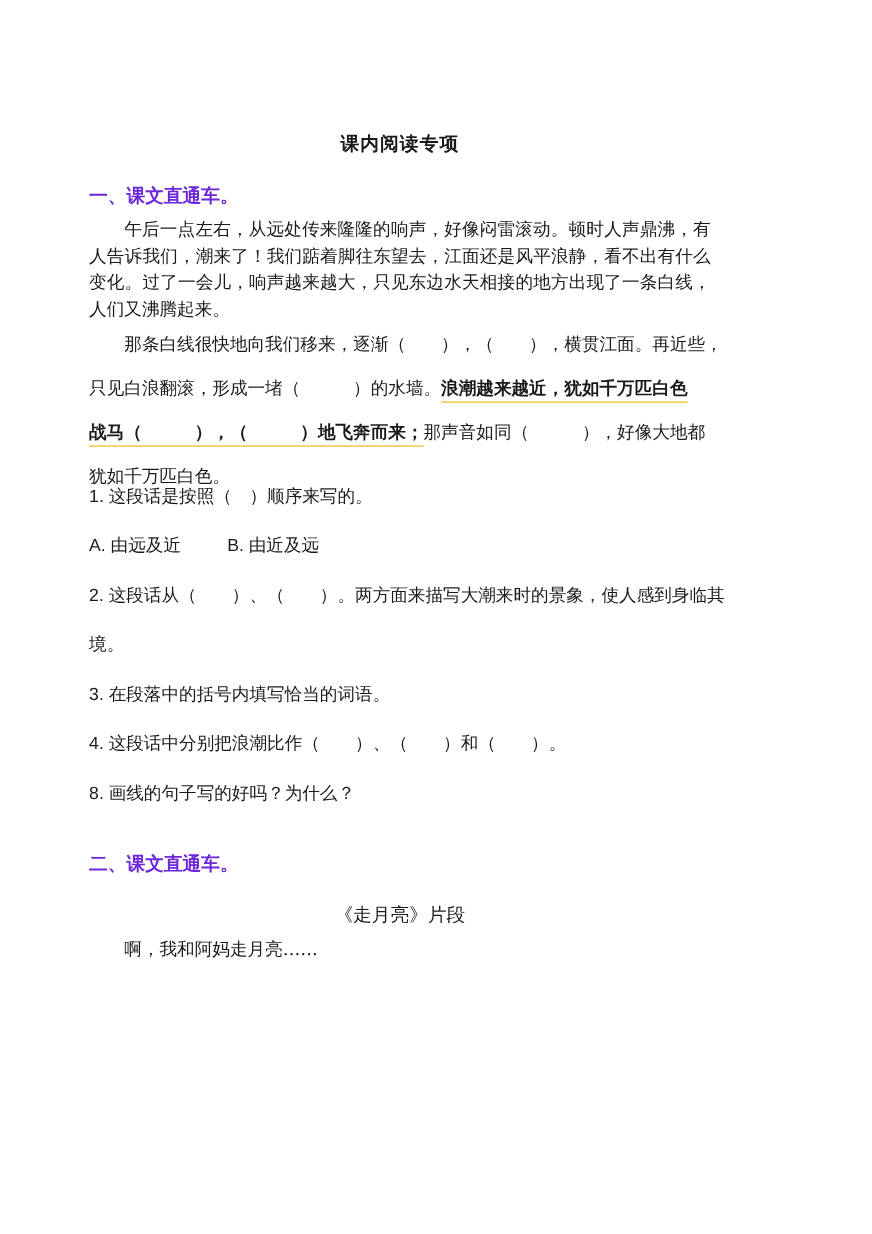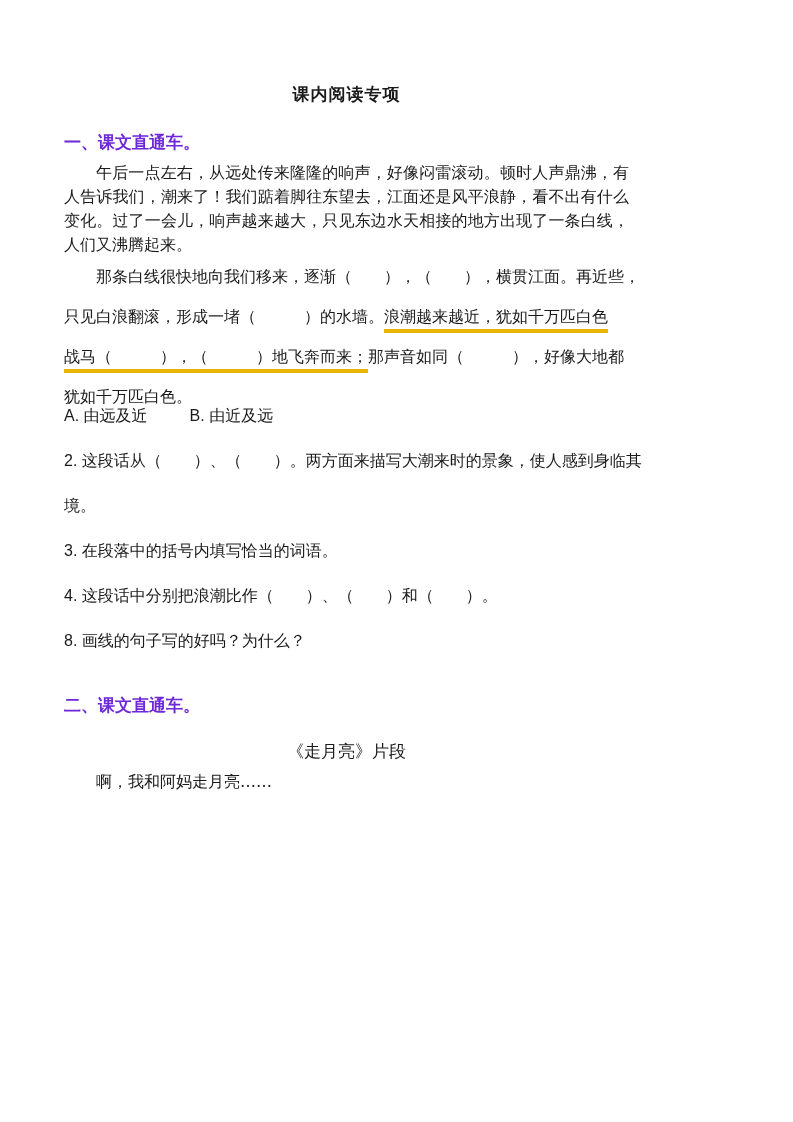--- a/index.html
+++ b/index.html
@@ -3,21 +3,21 @@
 <meta charset="utf-8">
 <style>
   html, body { margin: 0; padding: 0; }
   body {
     width: 793px; height: 1122px;
     background: #ffffff;
     color: #1a1a1a;
     font-family: "Liberation Sans", sans-serif;
     overflow: hidden;
   }
-  .page { width: 565px; margin-left: 64px; padding-top: 83px; }
+  .page { width: 565px; margin-left: 81px; padding-top: 119px; }
 
   .doc-title {
     font-size: 17px; font-weight: bold; text-align: center;
     line-height: 24px; letter-spacing: 1px;
   }
   .unit-heading { margin-top: 22px; font-size: 17px; font-weight: bold; line-height: 24px; }
 
   .section-heading {
     margin-top: 24px; font-size: 17px; font-weight: bold;
     color: #6d28d9; line-height: 24px;
@@ -32,21 +32,21 @@
 
   .passage {
     font-family: "DejaVu Serif", serif;
     font-size: 16px; text-align: justify;
   }
   .p1 { margin-top: 6px; line-height: 24px; text-indent: 2em; }
 
   .p2 { line-height: 40px; }
   .p2 .pline { white-space: nowrap; }
   .p2 .pline.indent { text-indent: 2em; }
-  .ul { border-bottom: 4px solid #eab308; padding-bottom: 3px; }
+  .ul { border-bottom: 1px solid #eab308; padding-bottom: 3px; font-weight: bold; }
 
   .questions { margin-top: -24px; font-size: 16px; line-height: 45px; }
   .qline { white-space: nowrap; }
   .opt-b { margin-left: 42px; }
 
   .p3 { margin-top: 7px; line-height: 23px; text-indent: 2em; }
   .p4 { line-height: 23px; text-indent: 2em; }
 </style>
 </head>
 <body>
@@ -62,20 +62,21 @@
   <div class="passage p1">午后一点左右，从远处传来隆隆的响声，好像闷雷滚动。顿时人声鼎沸，有人告诉我们，潮来了！我们踮着脚往东望去，江面还是风平浪静，看不出有什么变化。过了一会儿，响声越来越大，只见东边水天相接的地方出现了一条白线，人们又沸腾起来。</div>
 
   <div class="passage p2">
     <div class="pline indent"><span>那条白线很快地向我们移来，逐渐（　　），（　　），横贯江面。再近些，</span></div>
     <div class="pline"><span>只见白浪翻滚，形成一堵（　　　）的水墙。</span><span class="ul">浪潮越来越近，犹如千万匹白色</span></div>
     <div class="pline"><span class="ul">战马（　　　），（　　　）地飞奔而来；</span><span>那声音如同（　　　），好像大地都</span></div>
     <div class="pline"><span>犹如千万匹白色。</span></div>
   </div>
 
   <div class="questions">
+    <div class="qline">1. 这段话是按照（　）顺序来写的。</div>
     <div class="qline"><span>A. 由远及近</span><span class="opt-b">B. 由近及远</span></div>
     <div class="qline">2. 这段话从（　　）、（　　）。两方面来描写大潮来时的景象，使人感到身临其</div>
     <div class="qline">境。</div>
     <div class="qline">3. 在段落中的括号内填写恰当的词语。</div>
     <div class="qline">4. 这段话中分别把浪潮比作（　　）、（　　）和（　　）。</div>
     <div class="qline">8. 画线的句子写的好吗？为什么？</div>
   </div>
 
   <div class="section-heading second">二、课文直通车。</div>
 

